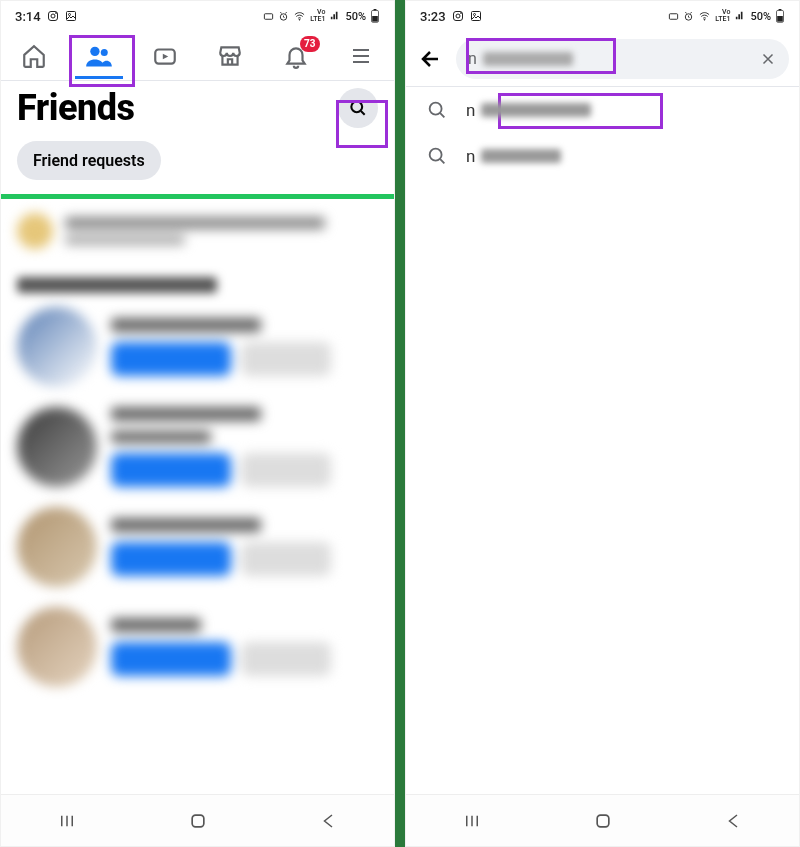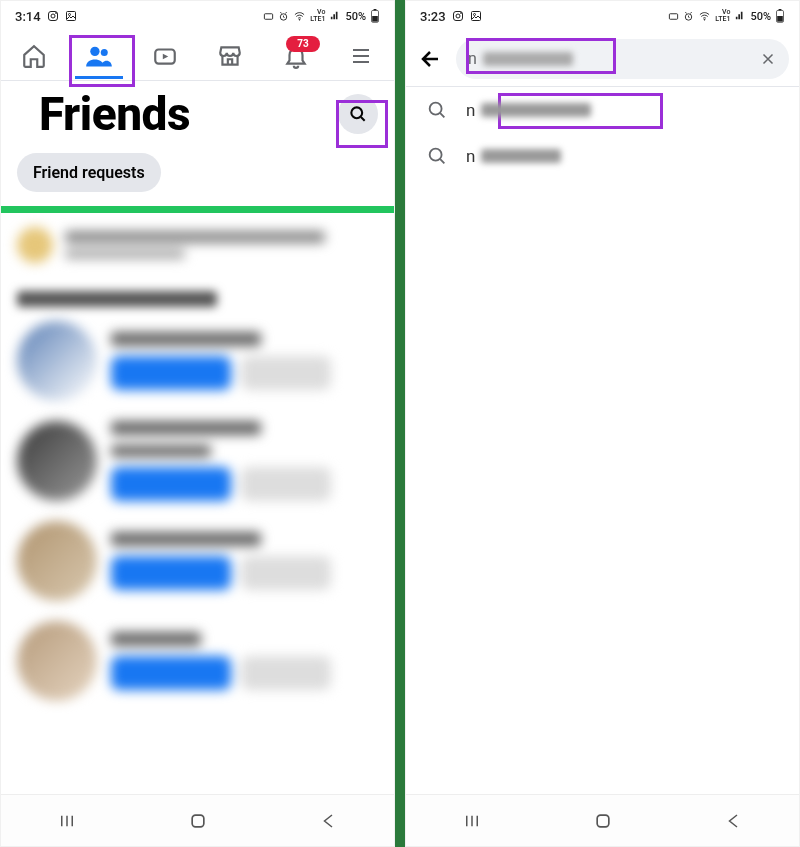--- a/index.html
+++ b/index.html
@@ -56,40 +56,40 @@
   .tab-item.active::after {
     content:""; position:absolute; bottom:-1px; left:4px; right:4px; height:3px;
     background:#1877f2;
   }
   .badge {
     position:absolute; top:2px; right:4px;
     background:#e41e3f; color:#fff;
     font-size:10px; font-weight:700;
     min-width:20px; height:16px;
     border-radius:8px; display:flex; align-items:center; justify-content:center;
-    padding:0 11px;
+    padding:0 4px;
   }
   
   .header-row {
     display:flex; align-items:center; justify-content:space-between;
     padding: 6px 16px 6px 16px;
   }
   .page-title {
-    font-size: 46px; font-weight: 800; letter-spacing:-0.5px;margin-left:22px;
+    font-size: 36px; font-weight: 800; letter-spacing:-0.5px;
   }
   .search-btn {
     width:40px; height:40px; border-radius:50%;
     background:#e4e6eb;
     display:flex; align-items:center; justify-content:center;
     color:#050505;
   }
   
   .chips {
     display:flex; gap:10px; padding: 6px 16px 14px 16px;
-    border-bottom:7px solid #22c55e;
+    border-bottom:5px solid #22c55e;
     overflow:hidden;
   }
   .chip {
     background:#e4e6eb;
     padding:10px 16px;
     border-radius:20px;
     font-size:16px;
     font-weight:600;
     color:#050505;
     white-space:nowrap;

